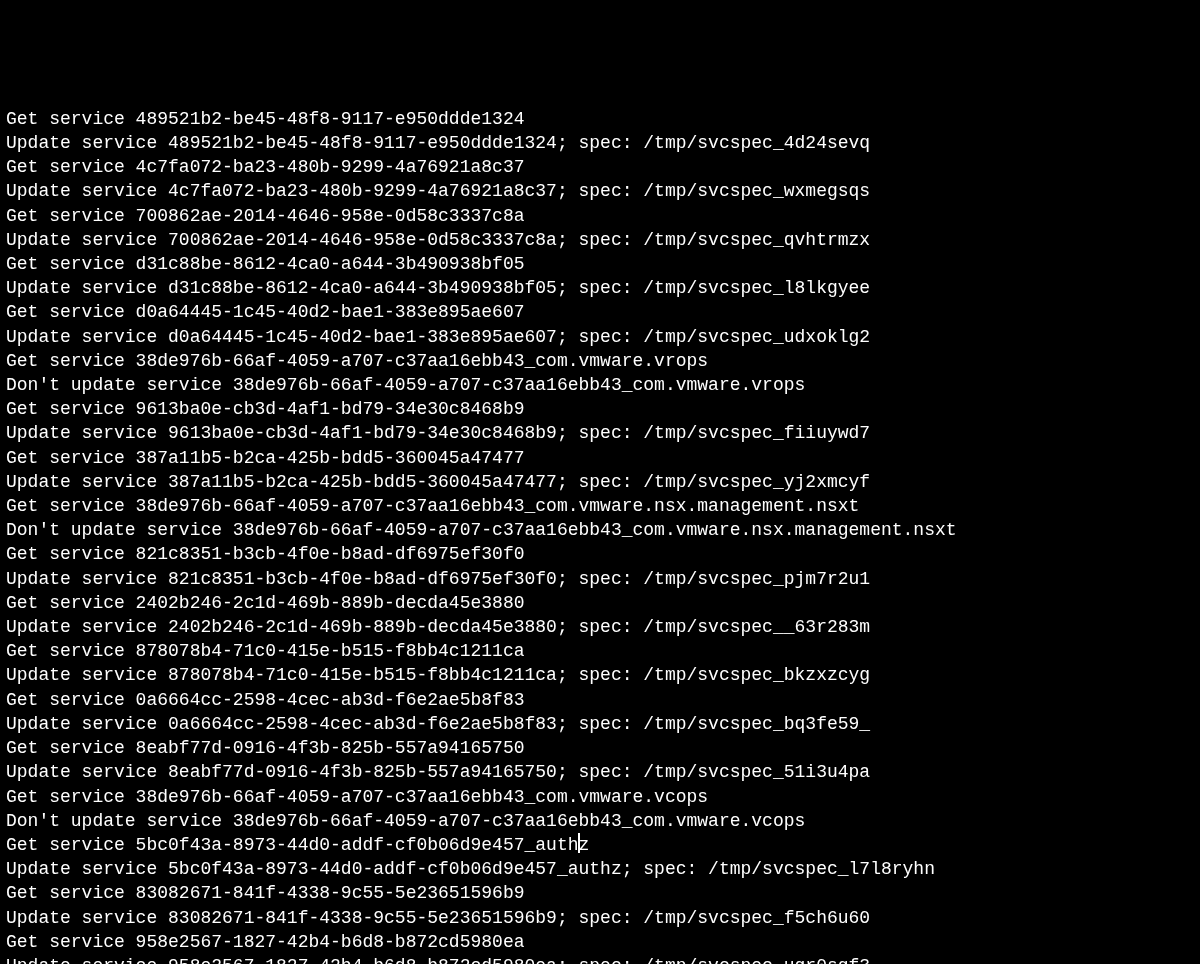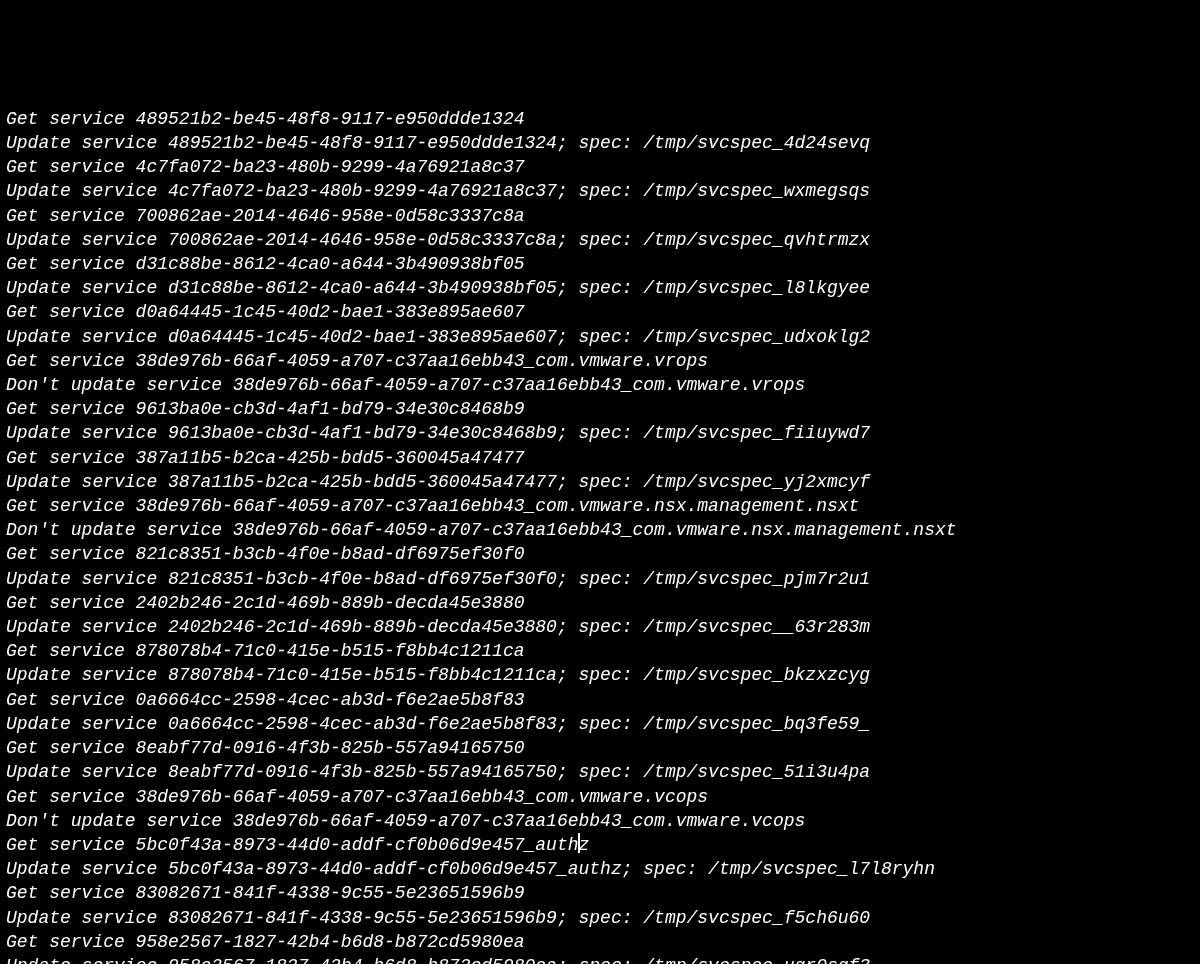--- a/index.html
+++ b/index.html
@@ -11,21 +11,20 @@
       line-height: 24.2px;
       padding: 10px 0 0 6px;
       width: 1200px;
       height: 964px;
       overflow: hidden;
       white-space: pre;
       letter-spacing: 0px;
     }
     .line {
       white-space: pre;
-      font-style: italic;
     }
     .cursor {
       position: absolute;
       width: 10px;
       height: 20px;
       background: #fff;
       display: inline-block;
       vertical-align: text-bottom;
     }
   </style>

